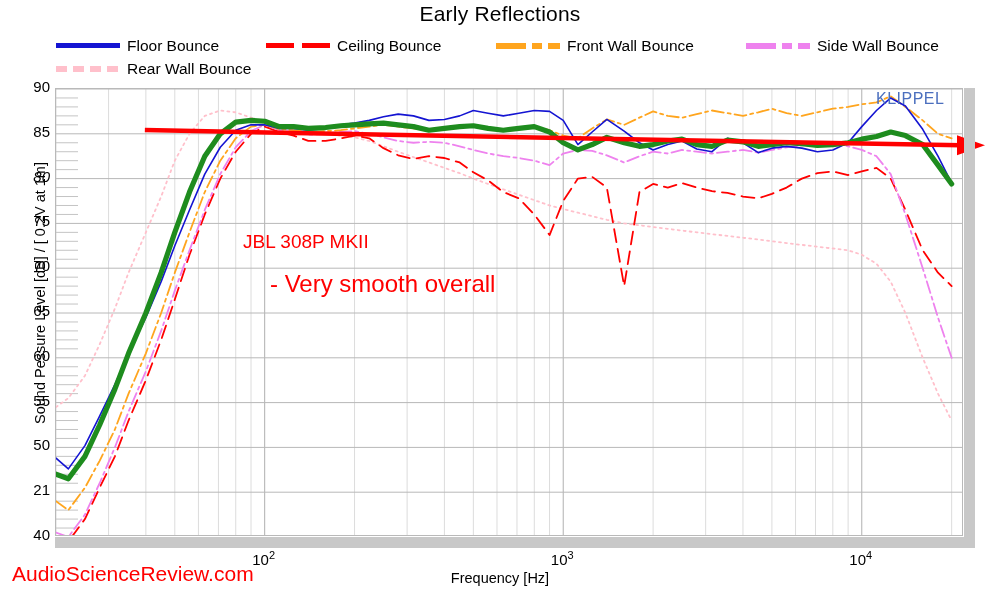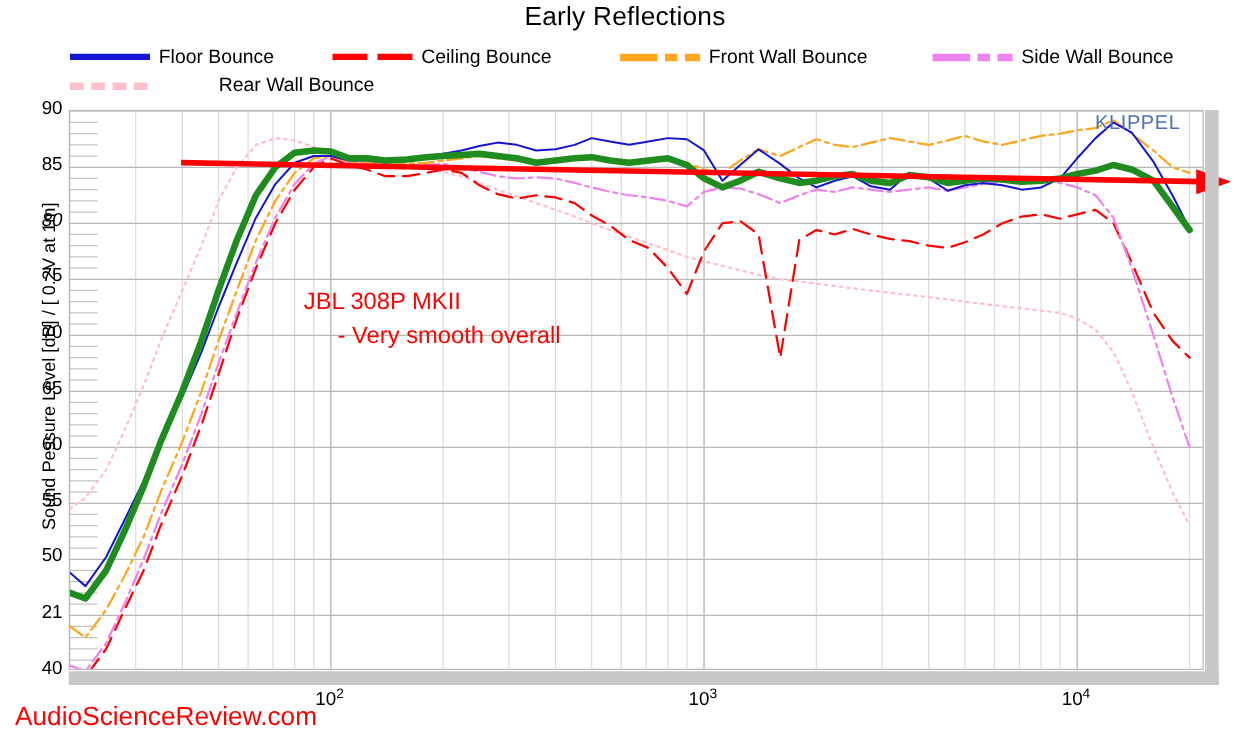--- a/index.html
+++ b/index.html
@@ -27,21 +27,21 @@
   }
   .legend-item{display:flex;align-items:center;height:23px;}
   .legend-item .swatch{
     width:64px;height:23px;display:block;margin-right:7px;flex:none;
   }
   .legend-item .lbl{font-size:15.5px;color:#000;white-space:nowrap;}
   .li-floor{width:210px;}
   .li-ceiling{width:230px;}
   .li-front{width:250px;}
   .li-side{width:200px;}
-  .li-rear{width:228px;gap:48px;}
+  .li-rear{width:228px;}
   .li-total{width:250px;}
 
   
   .ylabel{
     position:absolute;
     left:-190px;top:285px;
     width:460px;text-align:center;
     font-size:14.5px;color:#000;
     transform:rotate(-90deg);
     transform-origin:50% 50%;
@@ -83,21 +83,21 @@
     position:absolute;font-size:15px;color:#000;
     transform:translateX(-50%);top:549px;white-space:nowrap;
   }
   .xtick sup{font-size:11px;vertical-align:super;}
 
   
   .ann{
     position:absolute;color:#ff0000;white-space:nowrap;
   }
   .ann-model{left:243px;top:231px;font-size:19px;}
-  .ann-note{left:270px;top:258px;font-size:19px;}
+  .ann-note{left:270px;top:270px;font-size:24px;}
   .klippel{
     position:absolute;left:876px;top:90px;
     font-size:16px;color:#4b6fbe;letter-spacing:.5px;
   }
   .watermark{
     position:absolute;left:12px;top:562px;
     font-size:21px;color:#ff0000;
   }
 </style>
 </head>
@@ -142,20 +142,21 @@
           <span style="position: absolute; left: 0px; top: 9px; width: 11px; height: 6px; background: rgb(255, 192, 203);"></span>
           <span style="position: absolute; left: 17px; top: 9px; width: 11px; height: 6px; background: rgb(255, 192, 203);"></span>
           <span style="position: absolute; left: 34px; top: 9px; width: 11px; height: 6px; background: rgb(255, 192, 203);"></span>
           <span style="position: absolute; left: 51px; top: 9px; width: 11px; height: 6px; background: rgb(255, 192, 203);"></span>
         </span>
       <span class="lbl">Rear Wall Bounce</span>
     </div>
   </div>
 
   <div class="ylabel">Sound Pessure Level [dB]  /  [ 0.2V at 1m]</div>
+  <div class="xlabel">Frequency [Hz]</div>
 
   <div id="yticks">
       <div class="ytick" style="top: 526px;">40</div>
       <div class="ytick" style="top: 481.2px;">21</div>
       <div class="ytick" style="top: 436.4px;">50</div>
       <div class="ytick" style="top: 391.6px;">55</div>
       <div class="ytick" style="top: 346.8px;">60</div>
       <div class="ytick" style="top: 302px;">65</div>
       <div class="ytick" style="top: 257.2px;">70</div>
       <div class="ytick" style="top: 212.4px;">75</div>

